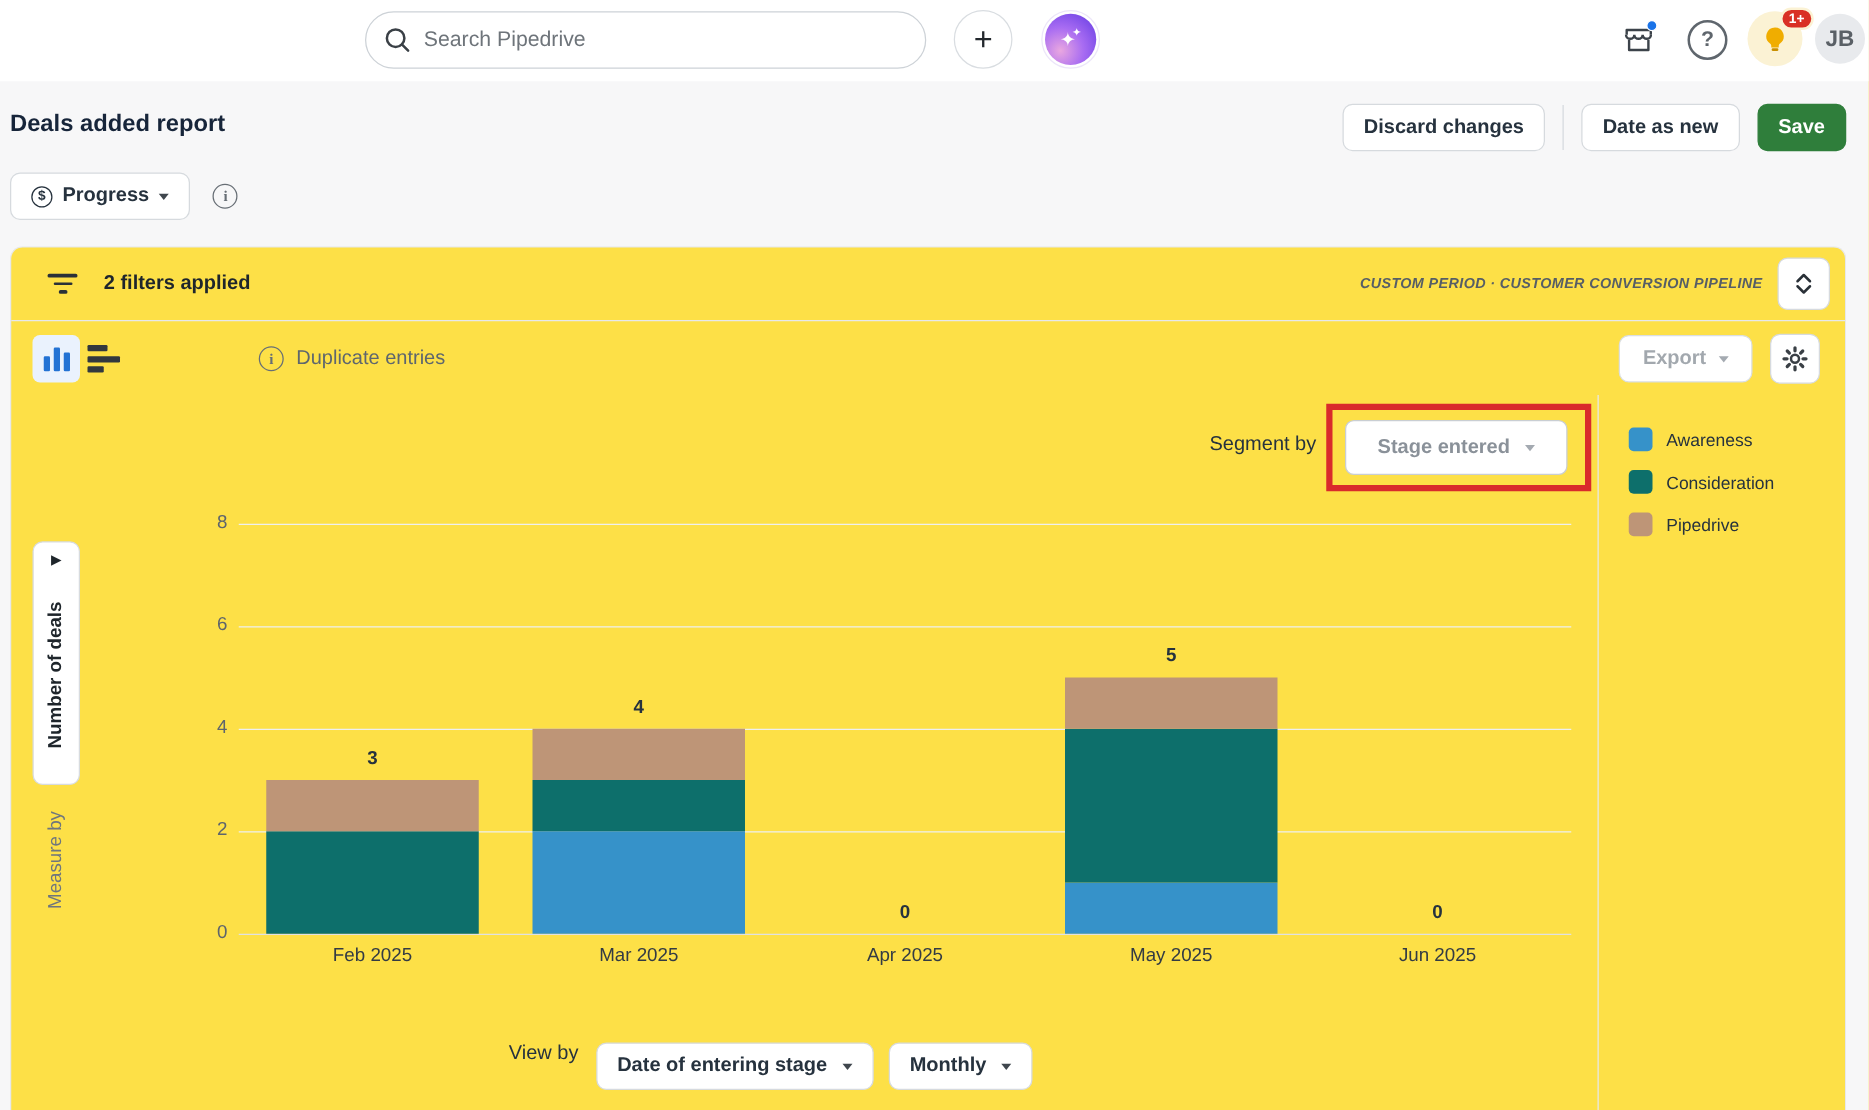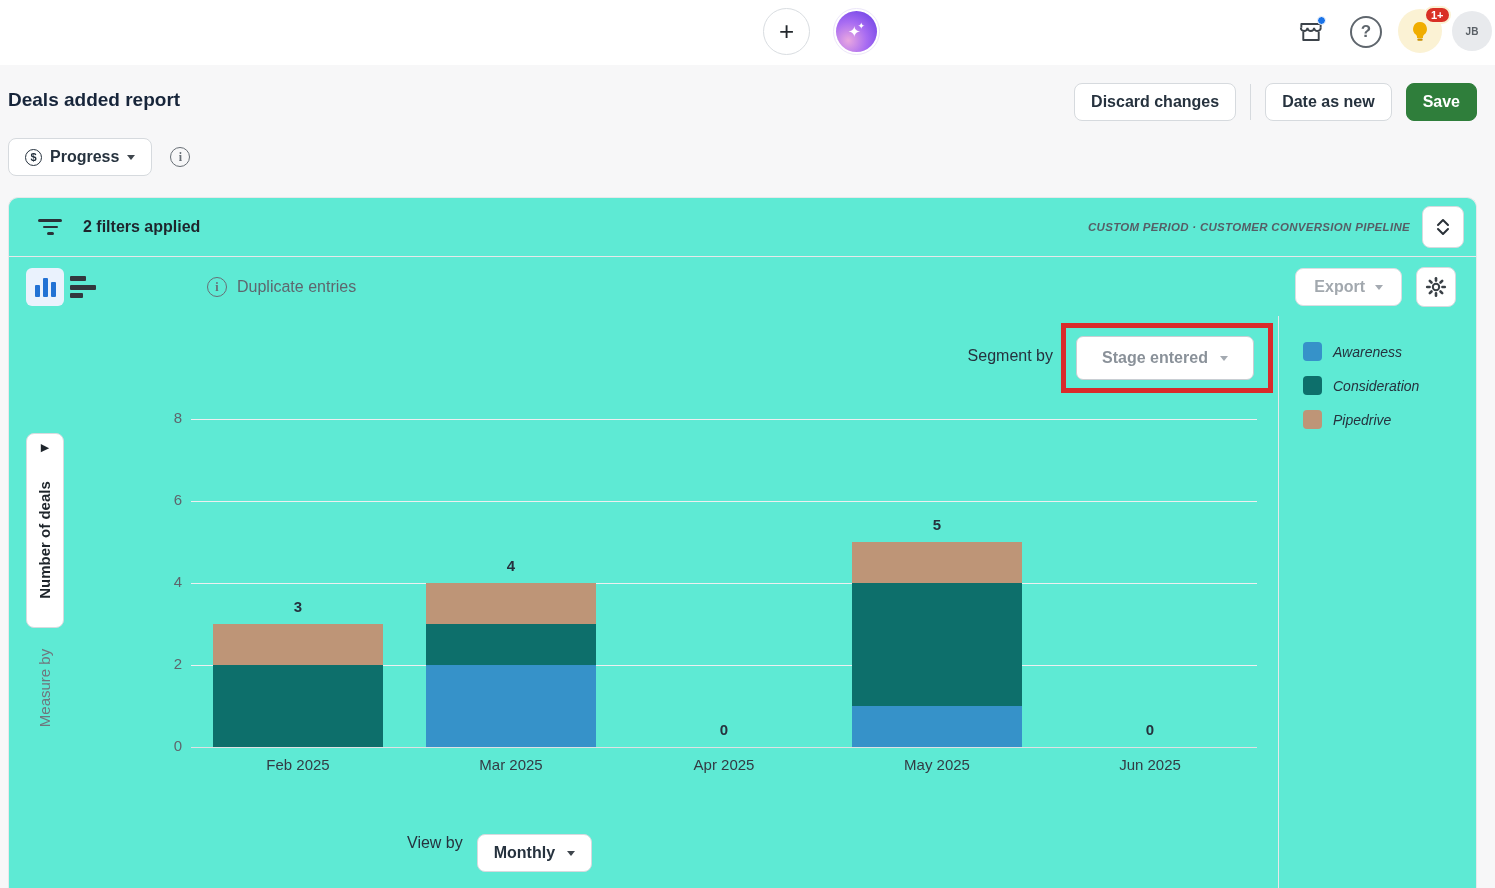--- a/index.html
+++ b/index.html
@@ -22,39 +22,39 @@
   .topbar-right-icon { position:absolute; display:flex; align-items:center; justify-content:center; }
   .store-wrap { left:1294px; top:15px; width:34px; height:34px; }
   .store-dot { position:absolute; right:2px; top:1px; width:9px; height:9px; border-radius:50%; background:#1A73E8; border:1.5px solid #fff; }
   .help-btn { left:1350px; top:16px; width:32px; height:32px; border:2px solid #5F666D; border-radius:50%;
               color:#5F666D; font-size:17px; font-weight:700; }
   .bulb-btn { left:1398px; top:9px; width:44px; height:44px; background:#FBF2D4; border-radius:50%; }
   .bulb-badge { position:absolute; left:1424px; top:6px; min-width:26px; height:18px; background:#D93025; color:#fff;
                 font-size:11px; font-weight:700; border-radius:10px; display:flex; align-items:center; justify-content:center;
                 padding:0 5px; border:2px solid #FBF2D4; }
   .avatar { left:1452px; top:11px; width:40px; height:40px; background:#E8EAED; border-radius:50%;
-            color:#5A6066; font-size:10px; font-weight:700; }
+            color:#5A6066; font-size:18px; font-weight:700; }
 
   
   .page-title { position:absolute; left:8px; top:89px; font-size:19px; font-weight:700; color:#17253A; }
   .header-actions { position:absolute; top:83px; right:18px; display:flex; align-items:center; gap:14px; }
   .btn { display:flex; align-items:center; justify-content:center; gap:8px; height:38px; padding:0 16px;
          border:1px solid #D6DADE; border-radius:8px; background:#fff; font-size:16px; font-weight:600; color:#26323E; cursor:pointer; }
   .btn.green { background:#2F7E3B; border-color:#2F7E3B; color:#fff; font-weight:700; }
   .vdiv { width:1px; height:36px; background:#D6DADE; }
   .progress-row { position:absolute; left:8px; top:138px; display:flex; align-items:center; gap:18px; }
   .dollar-circ { width:17px; height:17px; border:1.6px solid #26323E; border-radius:50%; display:flex; align-items:center;
                  justify-content:center; font-size:11px; font-weight:700; color:#26323E; }
   .info-circ { width:20px; height:20px; border:1.7px solid #676E75; border-radius:50%; color:#676E75;
                display:flex; align-items:center; justify-content:center; font-size:12px; font-weight:700; font-family:"Liberation Serif", serif; }
   .caret { width:0; height:0; border-left:4.5px solid transparent; border-right:4.5px solid transparent; border-top:5.5px solid #3F464D; }
   .caret.gray { border-top-color:#A4AAB1; }
 
   
-  .card { position:absolute; left:8px; top:197px; width:1469px; height:691px; background:#5eead4;
+  .card { position:absolute; left:8px; top:197px; width:1469px; height:691px; background:#fde047;
           border:1px solid #E7E8EA; border-bottom:none; border-radius:10px 10px 0 0; }
   .filter-row { position:absolute; left:0; top:0; width:100%; height:59px; border-bottom:1px solid #E7E8EA;
                 display:flex; align-items:center; padding:0 12px 0 28px; }
   .filter-icon { width:26px; display:flex; flex-direction:column; align-items:center; gap:4px; }
   .filter-icon i { display:block; height:2.6px; background:#2A3138; border-radius:2px; }
   .filters-text { margin-left:20px; font-size:16px; font-weight:700; color:#1E252C; }
   .filter-meta { margin-left:auto; font-size:11.5px; font-weight:700; letter-spacing:.3px; color:#565E66;font-style:italic; }
   .sq-btn { width:42px; height:42px; border:1px solid #D6DADE; border-radius:8px; background:#fff;
             display:flex; align-items:center; justify-content:center; margin-left:12px; cursor:pointer; }
 
@@ -74,21 +74,21 @@
 
   
   .chart-layer { position:absolute; left:0; top:118px; right:0; bottom:0; }
   .seg-label { position:absolute; left:824px; top:31px; width:220px; text-align:right; font-size:16px; color:#26323E; }
   .annotation-box { position:absolute; left:1052px; top:7px; width:212px; height:70px; border:5px solid #D92B2B; }
   .seg-dd { position:absolute; left:1067px; top:20px; width:178px; height:44px; border:1px solid #C9CED3; border-radius:7px;
             background:#fff; display:flex; align-items:center; justify-content:center; gap:12px;
             font-size:16px; font-weight:700; color:#8A9199; cursor:pointer; }
   .chart-vdiv { position:absolute; left:1269px; top:0; bottom:0; width:1px; background:#E7E8EA; }
   .legend { position:absolute; left:1294px; top:26px; display:flex; flex-direction:column; gap:15px; }
-  .legend-item { display:flex; align-items:center; gap:11px; cursor:pointer;font-style:italic; }
+  .legend-item { display:flex; align-items:center; gap:11px; cursor:pointer; }
   .legend-swatch { width:19px; height:19px; border-radius:4px; }
   .legend-label { font-size:14px; color:#26323E; }
 
   .gridline { position:absolute; height:1px; background:#EEEFF0; }
   .gridline.base { background:#E0E1E3; }
   .ytick { position:absolute; width:54px; text-align:right; font-size:15px; color:#5E656C; }
   .bar-seg { position:absolute; width:170px; }
   .bar-total { position:absolute; width:84px; text-align:center; font-size:15px; font-weight:700; color:#26323E; }
   .xlabel { position:absolute; width:140px; text-align:center; font-size:15px; color:#333B44; top:440px; }
 
@@ -105,20 +105,29 @@
   .viewby-label { font-size:16px; color:#26323E; margin-right:2px; }
   .dd-btn { height:38px; padding:0 16px; border:1px solid #D6DADE; border-radius:8px; background:#fff;
             display:flex; align-items:center; gap:12px; font-size:16px; font-weight:700; color:#26323E; cursor:pointer; }
 
   svg { display:block; }
 </style>
 </head>
 <body>
 
 <div class="topbar">
+  <div class="searchbox">
+    <span>
+      <svg width="22" height="22" viewBox="0 0 22 22">
+          <circle cx="9.5" cy="9.5" r="7" fill="none" stroke="#3A4046" stroke-width="2"></circle>
+          <line x1="14.7" y1="14.7" x2="19.5" y2="19.5" stroke="#3A4046" stroke-width="2" stroke-linecap="round"></line>
+        </svg>
+    </span>
+    <span class="ph">Search Pipedrive</span>
+  </div>
   <div class="circle-btn" style="left:763px;">
     <span class="plus-glyph">+</span>
   </div>
   <div class="ai-btn">
     <span class="ai-inner">✦<span style="font-size:9px; margin:-12px 0 0 -3px;">✦</span></span>
   </div>
   <div class="topbar-right-icon store-wrap">
     <svg width="30" height="30" viewBox="0 0 28 28">
       <path d="M5 10 V6.5 H23 V10" fill="none" stroke="#3C434A" stroke-width="1.8" stroke-linejoin="round"></path>
       <path d="M4.5 10 a3 3 0 0 0 6.2 0 a3 3 0 0 0 6.2 0 a3 3 0 0 0 6.2 0" fill="none" stroke="#3C434A" stroke-width="1.8"></path>
@@ -276,18 +285,22 @@
       <span class="arrow">▶</span>
       <span class="vtext">Number of deals</span>
     </button>
     <div class="measure-by">
       <span class="vtext">Measure by</span>
     </div>
 
     <div class="viewby-row">
       <span class="viewby-label">View by</span>
       <button class="dd-btn">
+        <span>Date of entering stage</span>
+        <span class="caret"></span>
+      </button>
+      <button class="dd-btn">
         <span>Monthly</span>
         <span class="caret"></span>
       </button>
     </div>
   </div>
 </div>
 
 </body></html>

